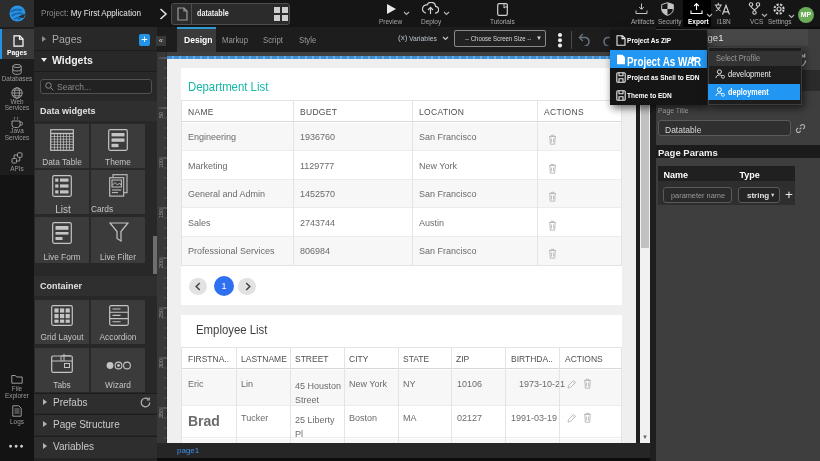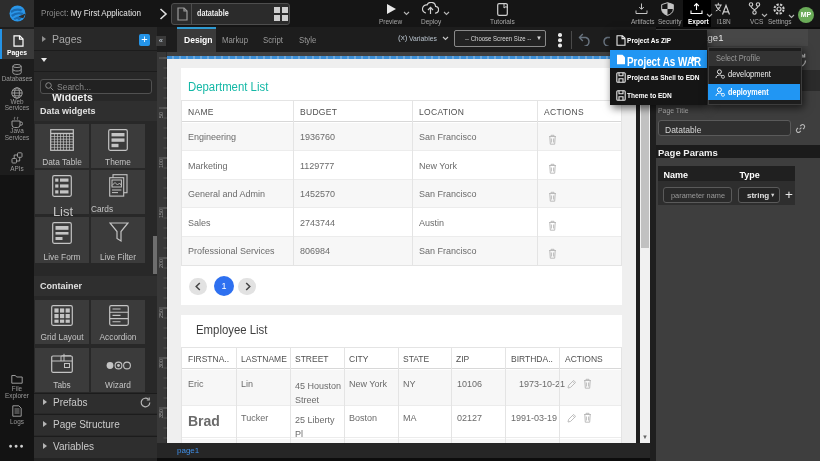--- a/index.html
+++ b/index.html
@@ -153,21 +153,21 @@
 <div class="abs" style="left:0;top:442px;width:34px;text-align:center;font-size:6.5px;letter-spacing:1.5px;color:#cfcfcf;">●●●</div>
 
 <div class="abs" style="left:34px;top:27px;width:123px;height:434px;background:#282828;"></div>
 
 <div class="abs" style="left:42px;top:35.5px;width:0;height:0;border-left:4.5px solid #8e8e8e;border-top:3.5px solid transparent;border-bottom:3.5px solid transparent;"></div>
 <div class="abs" style="left:52px;top:33px;font-size:10.5px;color:#a8a8a8;">Pages</div>
 <div class="abs" style="left:139px;top:34px;width:11px;height:12px;background:#2494e8;border-radius:2px;color:#fff;font-size:11px;line-height:11px;text-align:center;">+</div>
 <div class="abs" style="left:34px;top:50px;width:123px;height:1px;background:#1c1c1c;"></div>
 
 <div class="abs" style="left:41px;top:58px;width:0;height:0;border-top:4.5px solid #e8e8e8;border-left:3.5px solid transparent;border-right:3.5px solid transparent;"></div>
-<div class="abs" style="left:52px;top:54px;font-size:10.5px;font-weight:bold;color:#f0f0f0;margin-top:37px;">Widgets</div>
+<div class="abs" style="left:52px;top:54px;font-size:10.5px;font-weight:bold;color:#f0f0f0;">Widgets</div>
 <div class="abs" style="left:34px;top:71px;width:123px;height:1px;background:#1c1c1c;"></div>
 
 <div class="abs" style="left:40px;top:79px;width:112px;height:15px;background:#222;border:1px solid #515151;border-radius:3px;"></div>
 <svg class="abs" style="left:45px;top:82px;" width="9" height="9" viewBox="0 0 9 9">
   <circle cx="3.5" cy="3.5" r="2.8" fill="none" stroke="#8a8a8a" stroke-width="1"></circle>
   <path d="M5.7 5.7 L8.3 8.3" stroke="#8a8a8a" stroke-width="1"></path>
 </svg>
 <div class="abs" style="left:57px;top:82px;font-size:8.5px;color:#8a8a8a;">Search...</div>
 
 <div class="abs" style="left:34px;top:101px;width:123px;height:20px;background:#2f2f2f;"></div>
@@ -196,21 +196,21 @@
 <div class="abs" style="left:91px;top:170px;width:54px;height:44px;background:#3b3b3b;"></div>
 <svg class="abs" style="left:52px;top:175px;" width="20" height="22" viewBox="0 0 20 22">
   <rect x="0.7" y="0.7" width="18.6" height="20.6" rx="1.5" fill="none" stroke="#c4c4c4" stroke-width="1.2"></rect>
   <rect x="3.2" y="3.5" width="3.2" height="3.2" fill="#c4c4c4"></rect>
       <rect x="8" y="3.5" width="8.5" height="3.2" fill="#c4c4c4"></rect>
   <rect x="3.2" y="9.4" width="3.2" height="3.2" fill="#c4c4c4"></rect>
       <rect x="8" y="9.4" width="8.5" height="3.2" fill="#c4c4c4"></rect>
   <rect x="3.2" y="15.3" width="3.2" height="3.2" fill="#c4c4c4"></rect>
       <rect x="8" y="15.3" width="8.5" height="3.2" fill="#c4c4c4"></rect>
 </svg>
-<div class="abs" style="left:35px;top:204px;width:56px;text-align:center;font-size:13px;color:#c4c4c4;">List</div>
+<div class="abs" style="left:35px;top:204px;width:56px;text-align:center;font-size:10px;color:#c4c4c4;">List</div>
 <svg class="abs" style="left:109px;top:174px;" width="19" height="23" viewBox="0 0 19 23">
   <rect x="4" y="0.7" width="14" height="18" fill="none" stroke="#c4c4c4" stroke-width="1.1"></rect>
   <rect x="0.7" y="3.7" width="14" height="18.4" fill="#3b3b3b" stroke="#c4c4c4" stroke-width="1.1"></rect>
   <rect x="3" y="6" width="9.4" height="7" fill="none" stroke="#c4c4c4" stroke-width="1"></rect>
   <path d="M3 11.5 l3-3 2.5 2.5 2-2 2 2.5" fill="none" stroke="#c4c4c4" stroke-width="0.9"></path>
   <path d="M3 16 h9.4 M3 18.6 h6" stroke="#c4c4c4" stroke-width="1"></path>
 </svg>
 <div class="abs" style="left:91px;top:204px;width:54px;text-align:left;font-size:8.3px;color:#c4c4c4;">Cards</div>
 
 <div class="abs" style="left:35px;top:217px;width:54px;height:46px;background:#3b3b3b;"></div>

